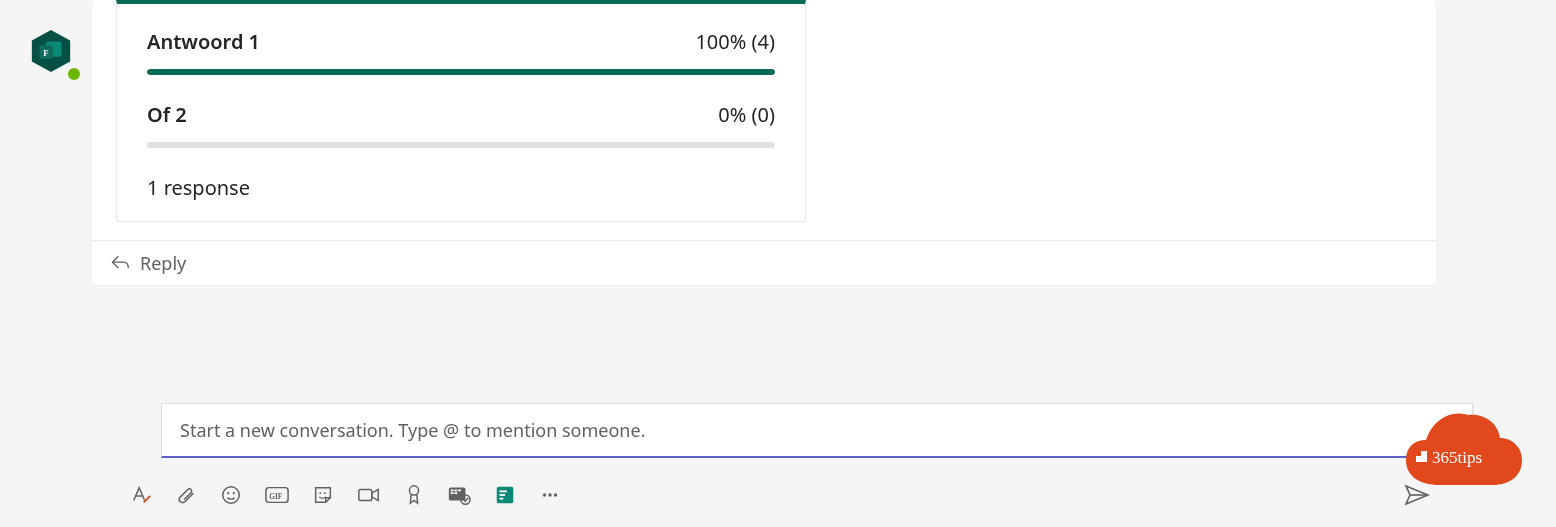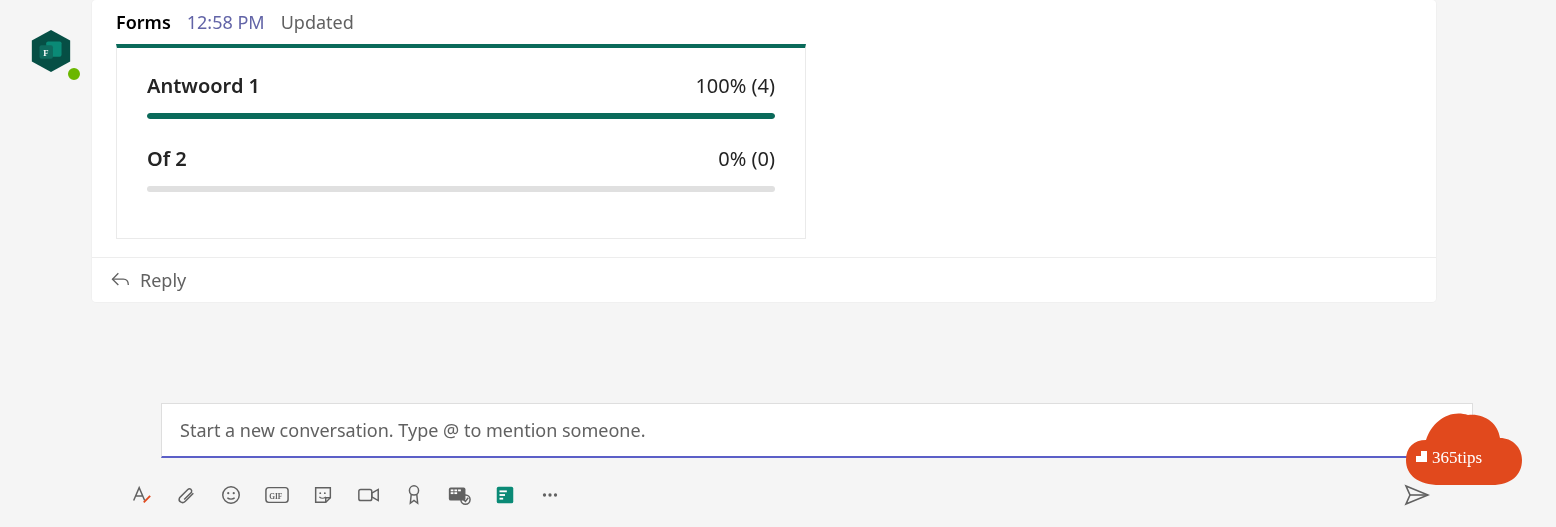--- a/index.html
+++ b/index.html
@@ -153,44 +153,40 @@
       <svg class="avatar" viewBox="0 0 48 48">
         <polygon points="24,2 44,13 44,35 24,46 4,35 4,13" fill="#064f45"></polygon>
         <rect x="19" y="14" width="16" height="16" rx="2" fill="#0a8a76"></rect>
         <rect x="12" y="18" width="14" height="14" rx="2" fill="#0f6b5e"></rect>
         <text x="16" y="29" font-size="9" fill="#fff" font-family="Segoe UI" font-weight="600">F</text>
       </svg>
       <span class="presence"></span>
     </div>
 
     <div class="post">
-      <div class="post-header">
-        <span class="app">Forms</span>
-        <span class="time">12:58 PM</span>
-        <span class="status">Updated</span>
-      </div>
 
       <div class="poll">
 
         <div class="option-row">
           <span class="label">Antwoord 1</span>
           <span class="value">100% (4)</span>
         </div>
         <div class="bar-track">
           <div class="bar-fill" style="width: 100%;"></div>
         </div>
 
         <div class="option-row">
           <span class="label">Of 2</span>
           <span class="value">0% (0)</span>
         </div>
         <div class="bar-track">
           <div class="bar-fill" style="width: 0%;"></div>
         </div>
 
+        <div class="responses">1 response</div>
       </div>
 
       <div class="reply-bar">
         <svg width="20" height="20" viewBox="0 0 24 24">
           <path d="M10 4 L3 11 L10 18" fill="none" stroke="#616161" stroke-width="1.6"></path>
           <path d="M3 11 H16 C20 11 22 14 22 18" fill="none" stroke="#616161" stroke-width="1.6"></path>
         </svg>
         <span>Reply</span>
       </div>
     </div>

